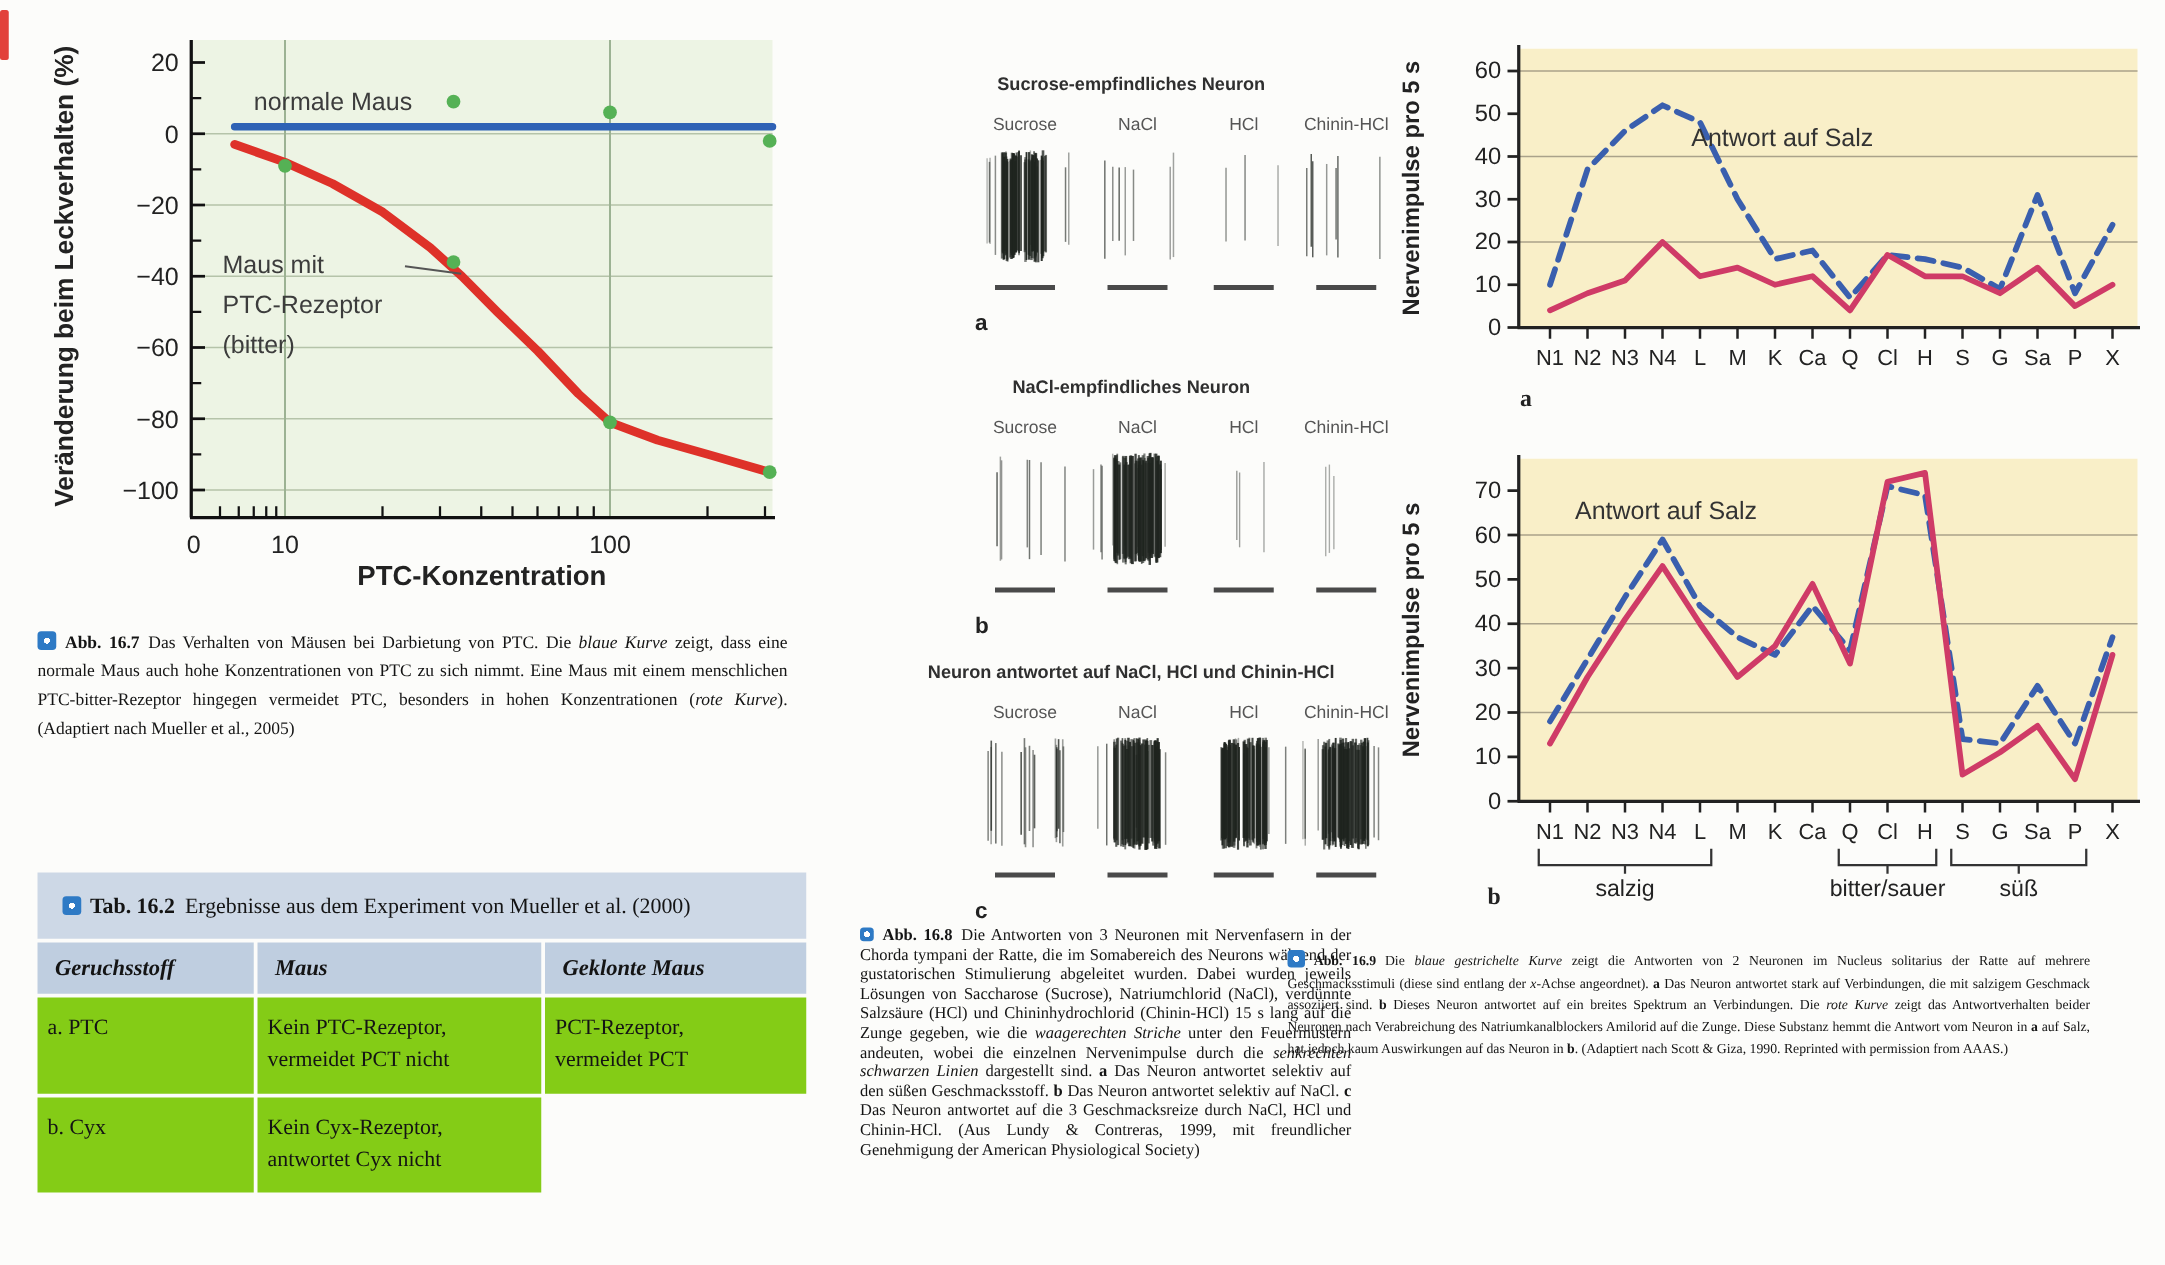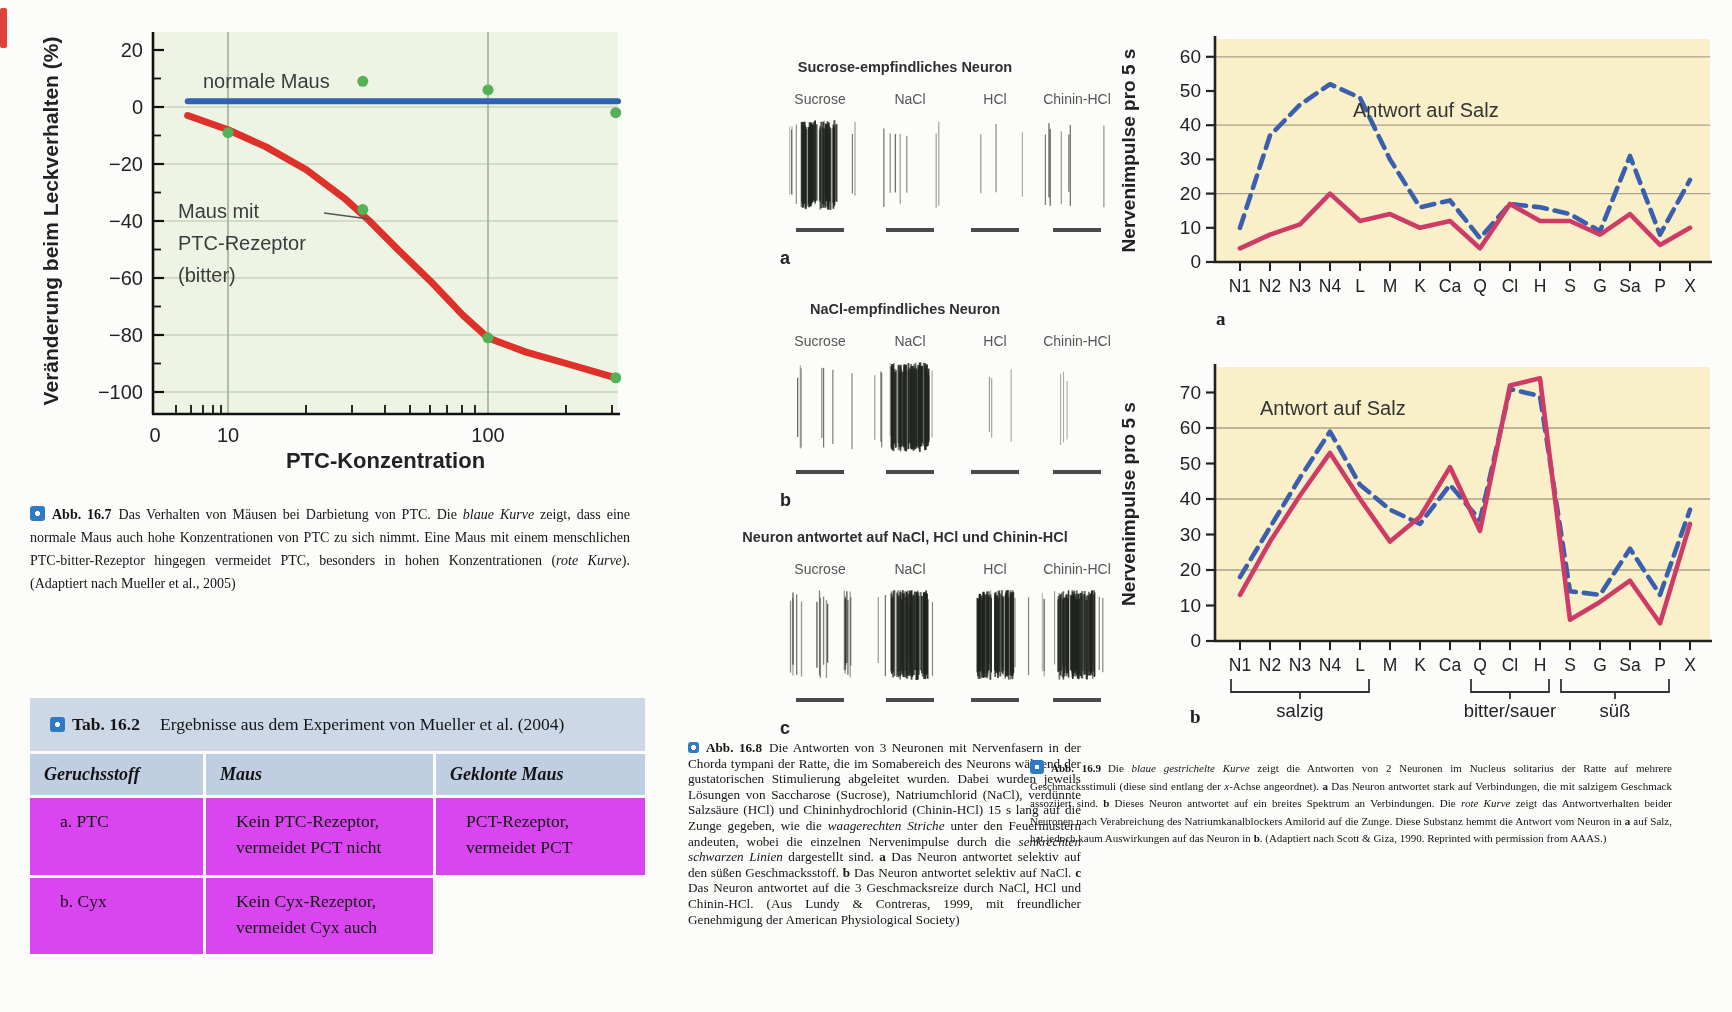--- a/index.html
+++ b/index.html
@@ -13,24 +13,24 @@
   .icon{display:inline-block;border-radius:3px;margin-right:7px;
         background:radial-gradient(circle at 50% 50%, #ffffff 0 2.4px, #2e7ac5 2.5px);}
   .ic15{width:15px;height:15px;vertical-align:-2px;}
   .ic11{width:11px;height:11px;vertical-align:-1px;}
   .ic14{width:14px;height:14px;vertical-align:-2px;}
   #cap1{left:30px;top:504px;width:600px;font-size:14px;line-height:1.64;}
   #cap2{left:688px;top:740px;width:393px;font-size:13.2px;line-height:15.6px;}
   #cap3{left:1030px;top:760px;width:642px;font-size:11px;line-height:1.6;}
   #tabbox{left:30px;top:698px;width:615px;}
   .tab-title{background:#cdd8e6;padding:13px 70px 13px 20px;font-size:17.5px;line-height:1.55;}
-  .tab-title .lbl{font-weight:bold;margin-right:20px;}
+  .tab-title .lbl{font-weight:bold;margin-right:8px;}
   .tab-grid{margin-top:3px;display:grid;grid-template-columns:173px 227px 1fr;gap:3px;background:#fcfcfa;}
   .th{background:#bfcee0;font-weight:bold;font-size:18px;padding:10px 14px;font-style:italic;}
-  .td{background:#d946ef;font-size:17.5px;padding:10px 14px 14px 30px;line-height:1.5;white-space:pre-line;}
+  .td{background:#84cc16;font-size:17.5px;padding:10px 14px 14px 8px;line-height:1.5;white-space:pre-line;}
   .artifact{left:0;top:8px;width:7px;height:40px;background:#e2413b;border-radius:2px;}
 </style>
 </head>
 <body>
 
 <div id="page">
 
   <div class="abs artifact"></div>
 
   <svg id="fig1-svg" class="abs" style="left:28px;top:12px" width="600" height="460" viewBox="0 0 600 460">
@@ -100,34 +100,34 @@
       <text x="30" y="209" fill="#222" font-size="21" font-weight="bold" text-anchor="middle" transform="rotate(-90 30 209)">Veränderung beim Leckverhalten (%)</text>
       <text x="357.5" y="456" fill="#222" font-size="22" font-weight="bold" text-anchor="middle">PTC-Konzentration</text>
     </svg>
 
   <p id="cap1" class="abs caption">
     <span class="icon ic15"></span><span class="lbl">Abb. 16.7</span><span id="cap1-text"><span>Das Verhalten von Mäusen bei Darbietung von PTC. Die </span><span style="font-style: italic;">blaue Kurve</span><span> zeigt, dass eine normale Maus auch hohe Konzentrationen von PTC zu sich nimmt. Eine Maus mit einem menschlichen PTC-bitter-Rezeptor hingegen vermeidet PTC, besonders in hohen Konzentrationen (</span><span style="font-style: italic;">rote Kurve</span><span>). (Adaptiert nach Mueller et al., 2005)</span></span>
   </p>
 
   <div id="tabbox" class="abs">
     <div class="tab-title">
-      <span class="icon ic15"></span><span class="lbl">Tab. 16.2</span><span>Ergebnisse aus dem Experiment von Mueller et al. (2004)</span>
+      <span class="icon ic15"></span><span class="lbl">Tab. 16.2</span><span>Ergebnisse aus dem Experiment von Mueller et al. (2000)</span>
     </div>
     <div id="tab-grid" class="tab-grid">
       <div class="th">Geruchsstoff</div>
       <div class="th">Maus</div>
       <div class="th">Geklonte Maus</div>
     <div class="td">a. PTC</div>
         <div class="td">Kein PTC-Rezeptor,
 vermeidet PCT nicht</div>
         <div class="td">PCT-Rezeptor,
 vermeidet PCT</div>
         <div class="td">b. Cyx</div>
         <div class="td">Kein Cyx-Rezeptor,
-vermeidet Cyx auch</div>
+antwortet Cyx nicht</div>
       </div>
   </div>
 
   <svg id="fig2-a" class="abs" style="left:690px;top:58px" width="415" height="230" viewBox="0 0 415 230">
       <text x="215" y="14" fill="#2f2f2f" font-size="14.5" font-weight="bold" text-anchor="middle">Sucrose-empfindliches Neuron</text>
       <text x="130" y="46" fill="#555" font-size="14" text-anchor="middle">Sucrose</text>
       <g>
         <line x1="126.79977709190672" y1="66.14656207133059" x2="126.79977709190672" y2="142.71296296296296" stroke="#1f241f" stroke-width="1.3760223765432098" opacity="0.894139231824417"></line>
         <line x1="122.73474794238683" y1="66.4528463648834" x2="122.73474794238683" y2="143.96274862825788" stroke="#1f241f" stroke-width="1.8929398148148149" opacity="0.9159585048010974"></line>
         <line x1="136.1352537722908" y1="65.95408950617283" x2="136.1352537722908" y2="142.9002914951989" stroke="#1f241f" stroke-width="2.065181327160494" opacity="0.9240946502057614"></line>

